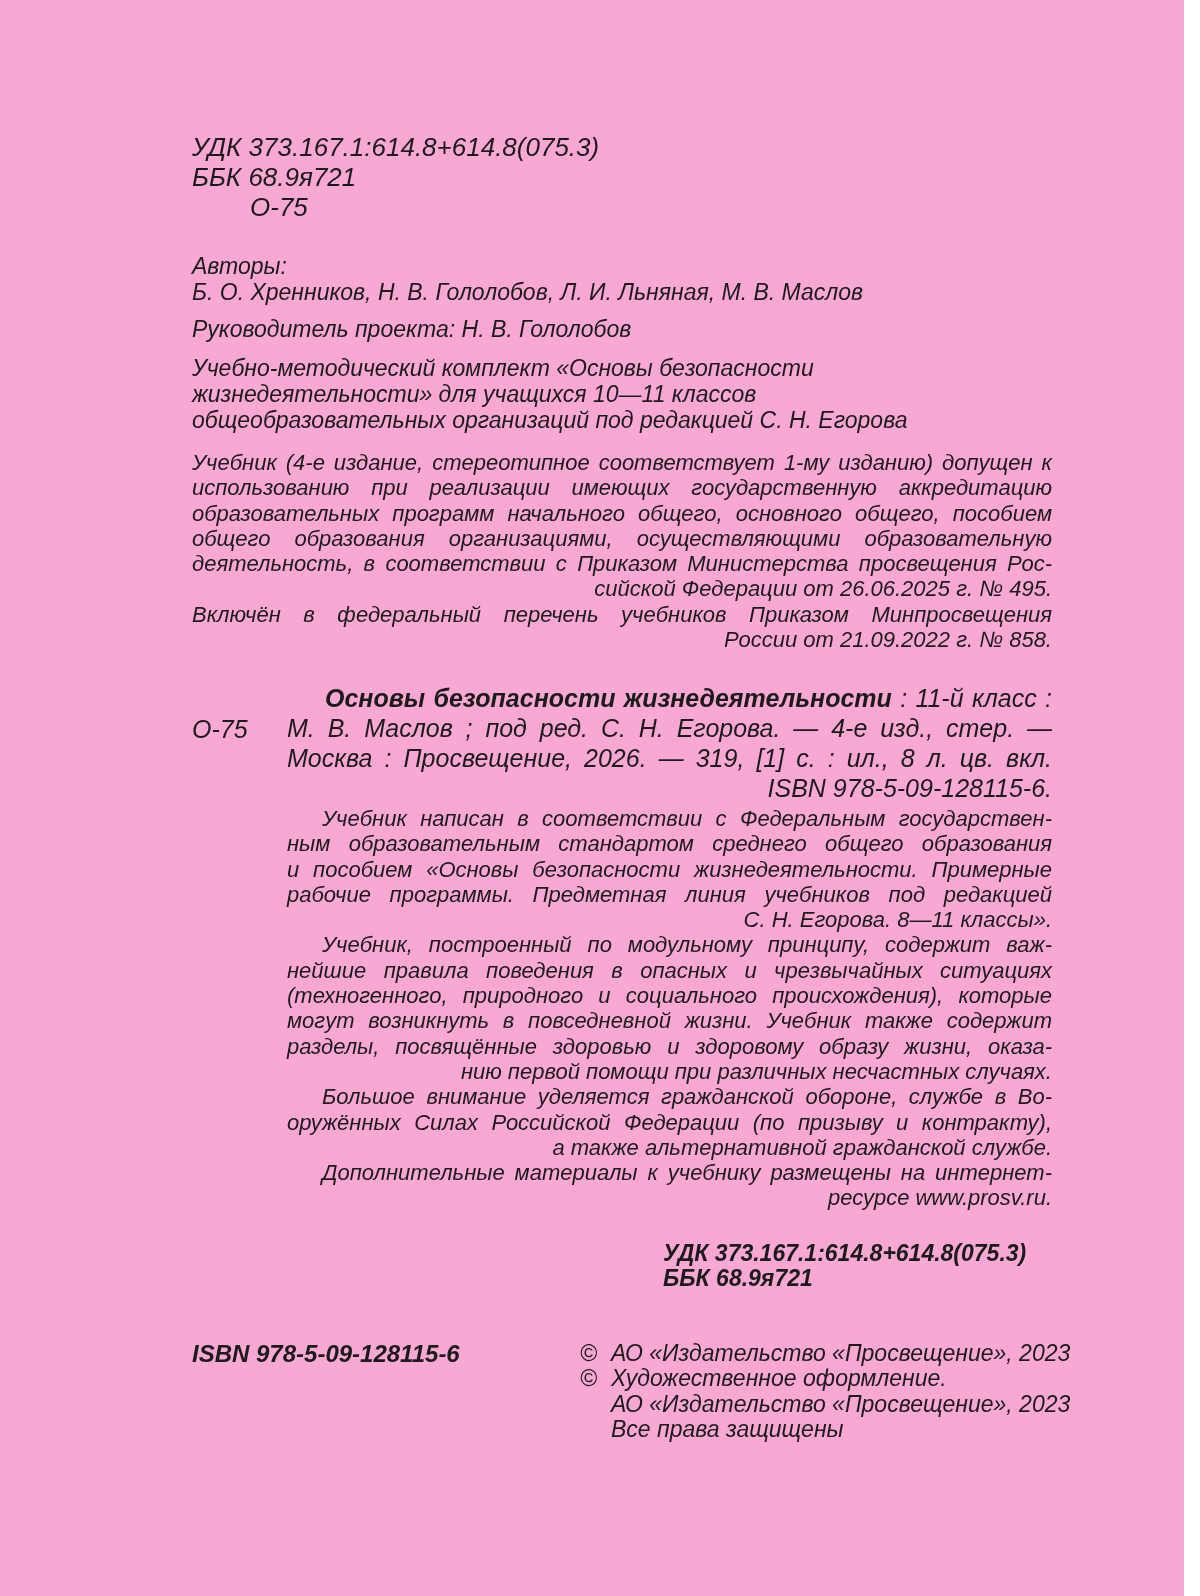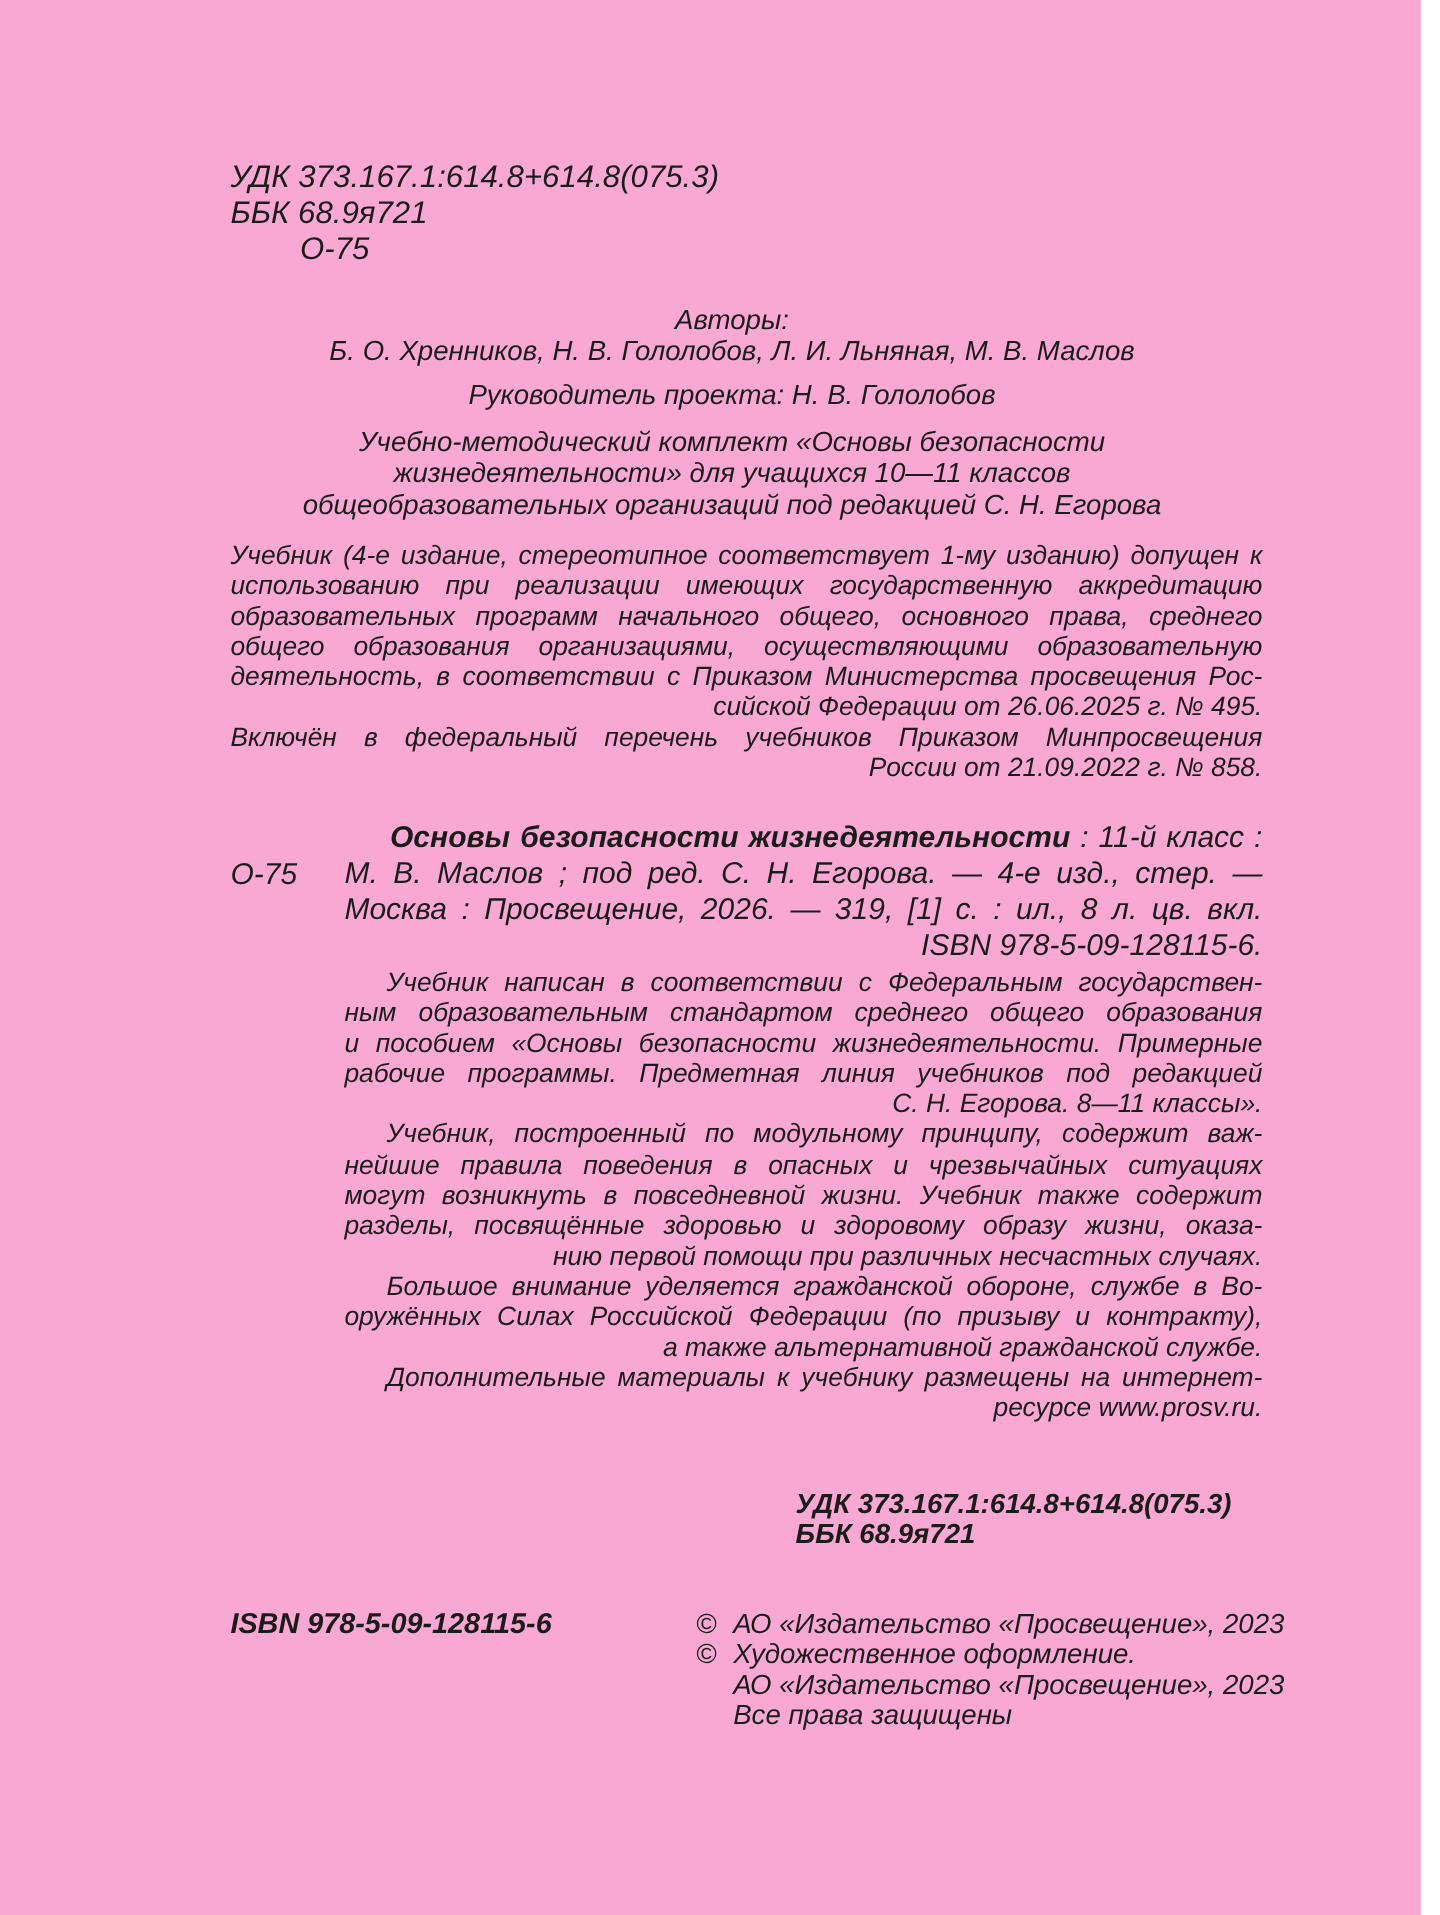--- a/index.html
+++ b/index.html
@@ -13,21 +13,21 @@
     overflow: hidden;
     font-style: italic;
   }
   .abs { position: absolute; }
 
   
   .top-block { left: 192px; top: 132px; width: 860px; font-size: 26px; line-height: 30px; }
   .top-block .code-indent { padding-left: 58px; }
 
   
-  .authors-section { left: 180px; top: 253px; width: 860px; text-align: center; font-size: 23px; line-height: 26px; }
+  .authors-section { left: 192px; top: 253px; width: 860px; font-size: 23px; line-height: 26px; }
   .authors-section .project-lead { margin-top: 11px; }
   .authors-section .umk { margin-top: 13px; }
 
   
   .approval { left: 192px; top: 450px; width: 860px; font-size: 22px; line-height: 25.3px; }
 
   .jline { text-align: justify; text-align-last: justify; }
   .lline { text-align: right; }
 
   
@@ -68,21 +68,21 @@
     <div class="umk">
       <div>Учебно-методический комплект «Основы безопасности</div>
       <div>жизнедеятельности» для учащихся 10—11 классов</div>
       <div>общеобразовательных организаций под редакцией С. Н. Егорова</div>
     </div>
   </div>
 
   <div class="abs approval">
     <div class="jline">Учебник (4-е издание, стереотипное соответствует 1-му изданию) допущен к</div>
     <div class="jline">использованию при реализации имеющих государственную аккредитацию</div>
-    <div class="jline">образовательных программ начального общего, основного права, среднего</div>
+    <div class="jline">образовательных программ начального общего, основного общего, пособием</div>
     <div class="jline">общего образования организациями, осуществляющими образовательную</div>
     <div class="jline">деятельность, в соответствии с Приказом Министерства просвещения Рос-</div>
     <div class="lline">сийской Федерации от 26.06.2025 г. № 495.</div>
     <div class="jline">Включён в федеральный перечень учебников Приказом Минпросвещения</div>
     <div class="lline">России от 21.09.2022 г. № 858.</div>
   </div>
 
   <div class="abs card">
     <div class="card-code">О-75</div>
     <div class="card-body">
@@ -94,20 +94,21 @@
 
     <div class="annotation">
       <div class="jline first-ind">Учебник написан в соответствии с Федеральным государствен-</div>
       <div class="jline">ным образовательным стандартом среднего общего образования</div>
       <div class="jline">и пособием «Основы безопасности жизнедеятельности. Примерные</div>
       <div class="jline">рабочие программы. Предметная линия учебников под редакцией</div>
       <div class="lline">С. Н. Егорова. 8—11 классы».</div>
 
       <div class="jline first-ind">Учебник, построенный по модульному принципу, содержит важ-</div>
       <div class="jline">нейшие правила поведения в опасных и чрезвычайных ситуациях</div>
+      <div class="jline">(техногенного, природного и социального происхождения), которые</div>
       <div class="jline">могут возникнуть в повседневной жизни. Учебник также содержит</div>
       <div class="jline">разделы, посвящённые здоровью и здоровому образу жизни, оказа-</div>
       <div class="lline">нию первой помощи при различных несчастных случаях.</div>
 
       <div class="jline first-ind">Большое внимание уделяется гражданской обороне, службе в Во-</div>
       <div class="jline">оружённых Силах Российской Федерации (по призыву и контракту),</div>
       <div class="lline">а также альтернативной гражданской службе.</div>
 
       <div class="jline first-ind">Дополнительные материалы к учебнику размещены на интернет-</div>
       <div class="lline">ресурсе www.prosv.ru.</div>

